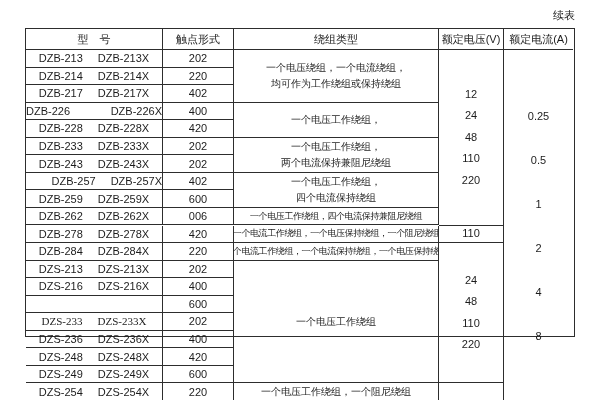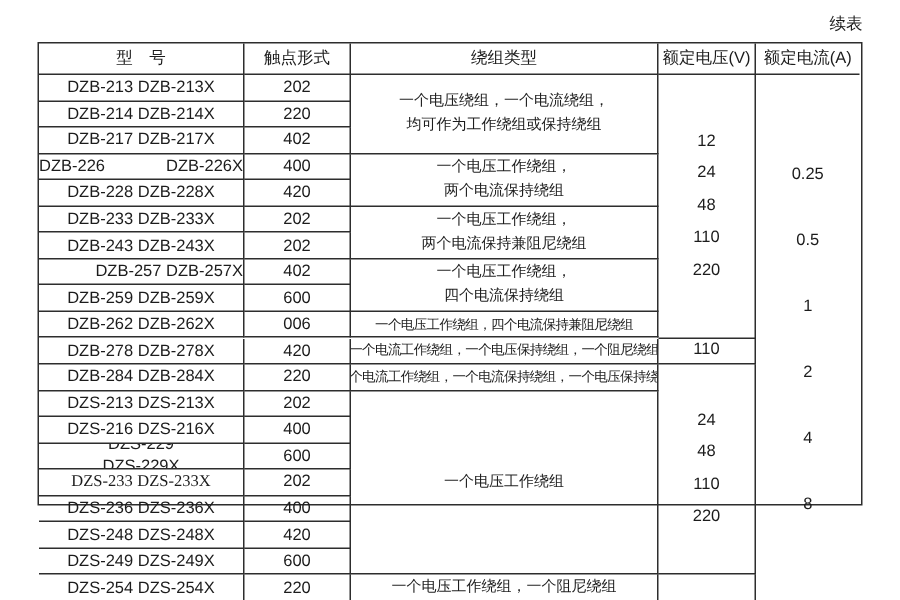--- a/index.html
+++ b/index.html
@@ -18,21 +18,21 @@
   .cell{
     position:absolute;box-sizing:border-box;display:flex;align-items:center;justify-content:center;
     font-size:11px;line-height:1.1;white-space:nowrap;overflow:hidden;
   }
   .br{border-right:1px solid #2d2d2d;}
   .bb{border-bottom:1px solid #2d2d2d;}
   .hcell{font-size:11px;}
   .h0{left:0;width:137px;} .h1{left:137px;width:71px;} .h2{left:208px;width:205px;}
   .h3{left:413px;width:65px;} .h4{left:478px;width:69px;border-right:none;}
   .hcell{top:0;height:21px;}
-  .model-cell{gap:3px;}
+  .model-cell{gap:15px;}
   .wind{flex-direction:column;font-size:10px;line-height:15.5px;}
   .wind.small{font-size:9px;letter-spacing:-0.4px;line-height:11px;}
   .vgroup{flex-direction:column;}
   .vgroup div{line-height:21.5px;}
   .cur-cell{flex-direction:column;border-right:none;}
   .cur-cell div{line-height:44px;}
 </style>
 </head>
 <body>
 
@@ -186,21 +186,20 @@
           </div>
           <div class="cell br bb" style="left: 137px; top: 354.45px; width: 71px; height: 17.55px;">
             <span>220</span>
           </div>
           <div class="cell wind br bb" style="left: 208px; top: 21px; width: 205px; height: 52.65px;">
             <div>一个电压绕组，一个电流绕组，</div>
             <div>均可作为工作绕组或保持绕组</div>
           </div>
           <div class="cell wind br bb" style="left: 208px; top: 73.65px; width: 205px; height: 35.1px;">
             <div>一个电压工作绕组，</div>
-            <div>两个电流保持绕组</div>
           </div>
           <div class="cell wind br bb" style="left: 208px; top: 108.75px; width: 205px; height: 35.1px;">
             <div>一个电压工作绕组，</div>
             <div>两个电流保持兼阻尼绕组</div>
           </div>
           <div class="cell wind br bb" style="left: 208px; top: 143.85px; width: 205px; height: 35.1px;">
             <div>一个电压工作绕组，</div>
             <div>四个电流保持绕组</div>
           </div>
           <div class="cell wind br bb small" style="left: 208px; top: 178.95px; width: 205px; height: 17.55px;">

